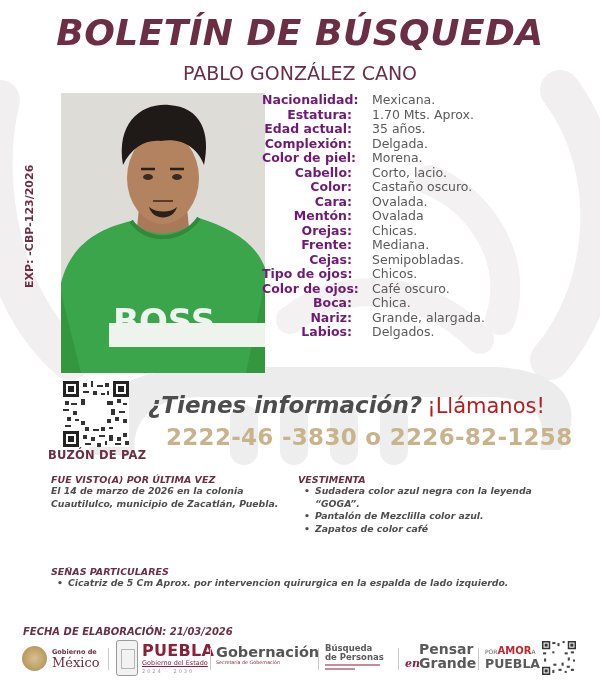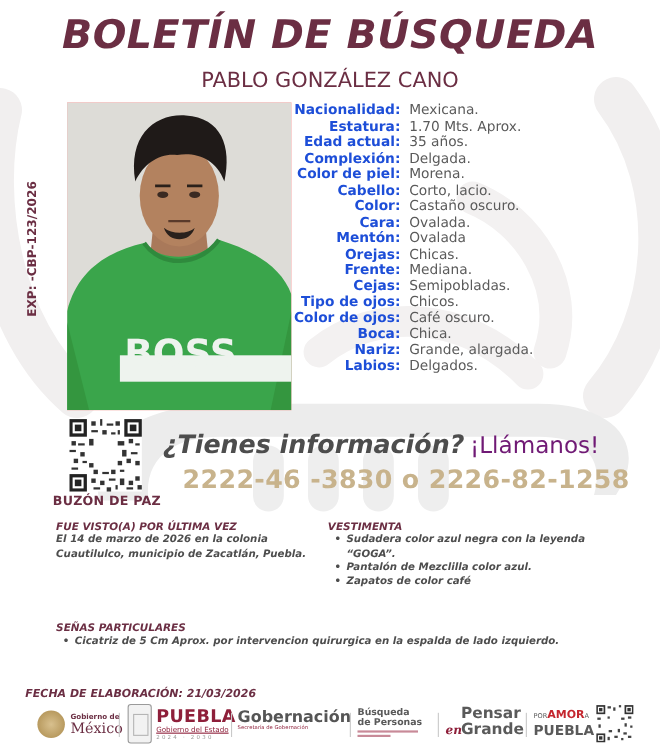--- a/index.html
+++ b/index.html
@@ -27,47 +27,47 @@
   }
 
   .photo {
     position: absolute; left: 61px; top: 93px; width: 204px; height: 280px; overflow: hidden;
     background: #fca5a5;
     text-align: center;
   }
 
   .attrs { position: absolute; left: 262px; top: 93px; width: 330px; }
   .attr-row { display: flex; height: 14.5px; line-height: 14.5px; font-size: 12.5px; }
-  .attr-label { width: 110px; text-align: right; font-weight: bold; color: #1d4ed8; padding-right: 8px; white-space: nowrap; }
+  .attr-label { width: 110px; text-align: right; font-weight: bold; color: #701a75; padding-right: 20px; white-space: nowrap; }
   .attr-value { color: #5a5a5a; white-space: nowrap; }
 
   .qr-left { position: absolute; left: 63px; top: 381px; width: 66px; height: 66px; }
   .buzon { position: absolute; left: 48px; top: 448px; font-family: "DejaVu Sans", sans-serif; font-weight: bold; font-size: 11.5px; color: #6b2e43; letter-spacing: 0.2px; }
 
   .cta { position: absolute; left: 148px; top: 392px; white-space: nowrap; }
   .cta-q { font-weight: bold; font-style: italic; font-size: 23px; color: #4d4d4d; }
-  .cta-call { font-size: 21px; color: #701a75; }
+  .cta-call { font-size: 21px; color: #b91c1c; }
   .phones { position: absolute; left: 166px; top: 424px; font-weight: bold; font-size: 23px; color: #c8b38c; white-space: nowrap; letter-spacing: 0.3px; }
 
   .sec-title { font-weight: bold; font-style: italic; font-size: 9.5px; color: #6b2e43; }
   .sec-body { font-weight: bold; font-style: italic; font-size: 9.3px; color: #4d4d4d; line-height: 12.5px; }
 
   .seen { position: absolute; left: 51px; top: 474px; width: 240px; }
   .clothes { position: absolute; left: 298px; top: 474px; width: 270px; }
   .signs { position: absolute; left: 51px; top: 566px; width: 520px; }
   ul.bul { list-style: none; }
   ul.bul li { position: relative; padding-left: 17px; font-style: italic; }
   ul.bul li::before { content: "•"; position: absolute; left: 6px; top: 0; color: #4d4d4d; }
 
   .fecha { position: absolute; left: 23px; top: 626px; font-weight: bold; font-style: italic; font-size: 10px; color: #6b2e43; }
 
   .footer { position: absolute; left: 20px; top: 640px; width: 560px; height: 38px; }
   .sep { position: absolute; width: 1px; height: 22px; background: #c9c9c9; top: 8px; }
 
-  .logo-gob { position: absolute; left: 14px; top: 4px; width: 85px; height: 30px; }
+  .logo-gob { position: absolute; left: 2px; top: 4px; width: 85px; height: 30px; }
   .seal { position: absolute; left: 0; top: 2px; width: 25px; height: 25px; border-radius: 50%; background: radial-gradient(circle, #d8c08e 0%, #b89a5f 70%, #a4864e 100%); }
   .gob-small { position: absolute; left: 30px; top: 4px; font-size: 6.5px; color: #6b2e43; font-weight: bold; }
   .gob-big { position: absolute; left: 30px; top: 11px; font-size: 13px; color: #6b2e43; font-family: "DejaVu Serif", serif; }
 
   .logo-puebla { position: absolute; left: 96px; top: 0px; width: 92px; height: 38px; }
   .crest { position: absolute; left: 0; top: 0; width: 22px; height: 36px; border: 1px solid #9a9a9a; border-radius: 3px; background: #f2f2f2; }
   .crest::after { content: ""; position: absolute; left: 4px; top: 8px; width: 12px; height: 18px; border: 1px solid #b5b5b5; }
   .pue-big { position: absolute; left: 26px; top: 1px; font-size: 16px; font-weight: bold; color: #8e1f3a; letter-spacing: 0.3px; }
   .pue-small { position: absolute; left: 26px; top: 19px; font-size: 6.5px; color: #8e1f3a; text-decoration: underline; }
   .pue-years { position: absolute; left: 26px; top: 28px; font-size: 5px; color: #999; letter-spacing: 2px; }

